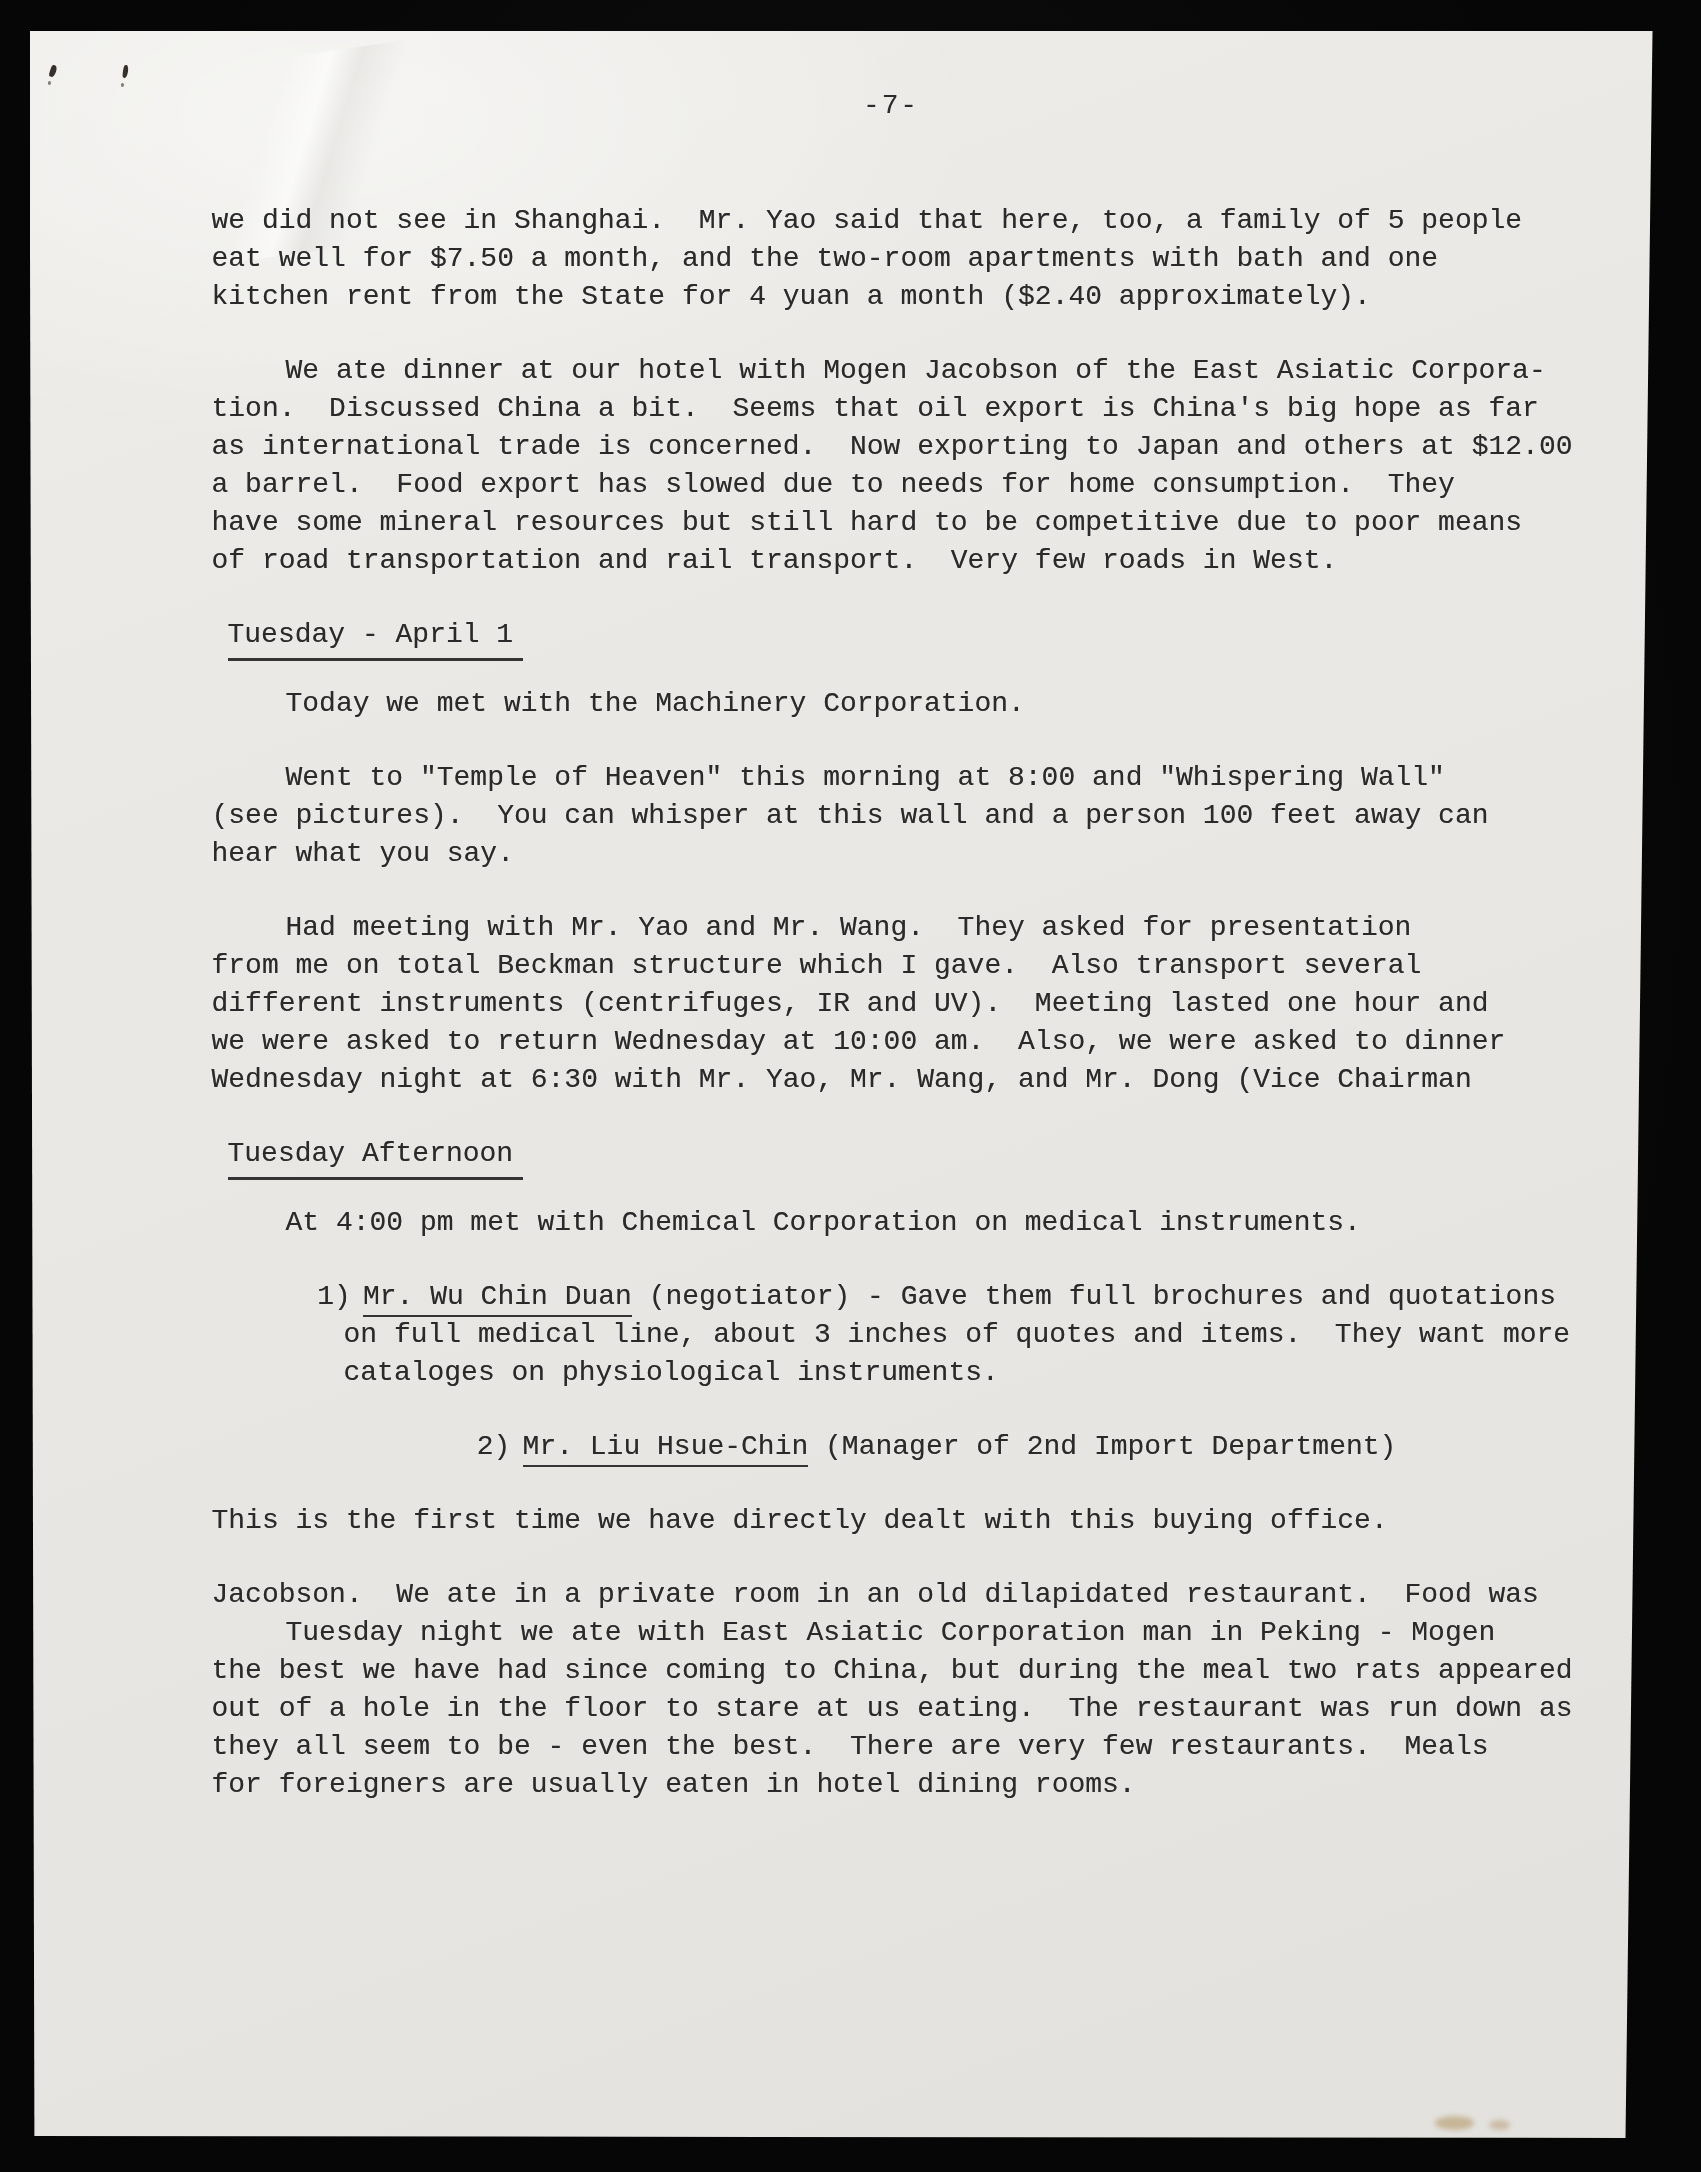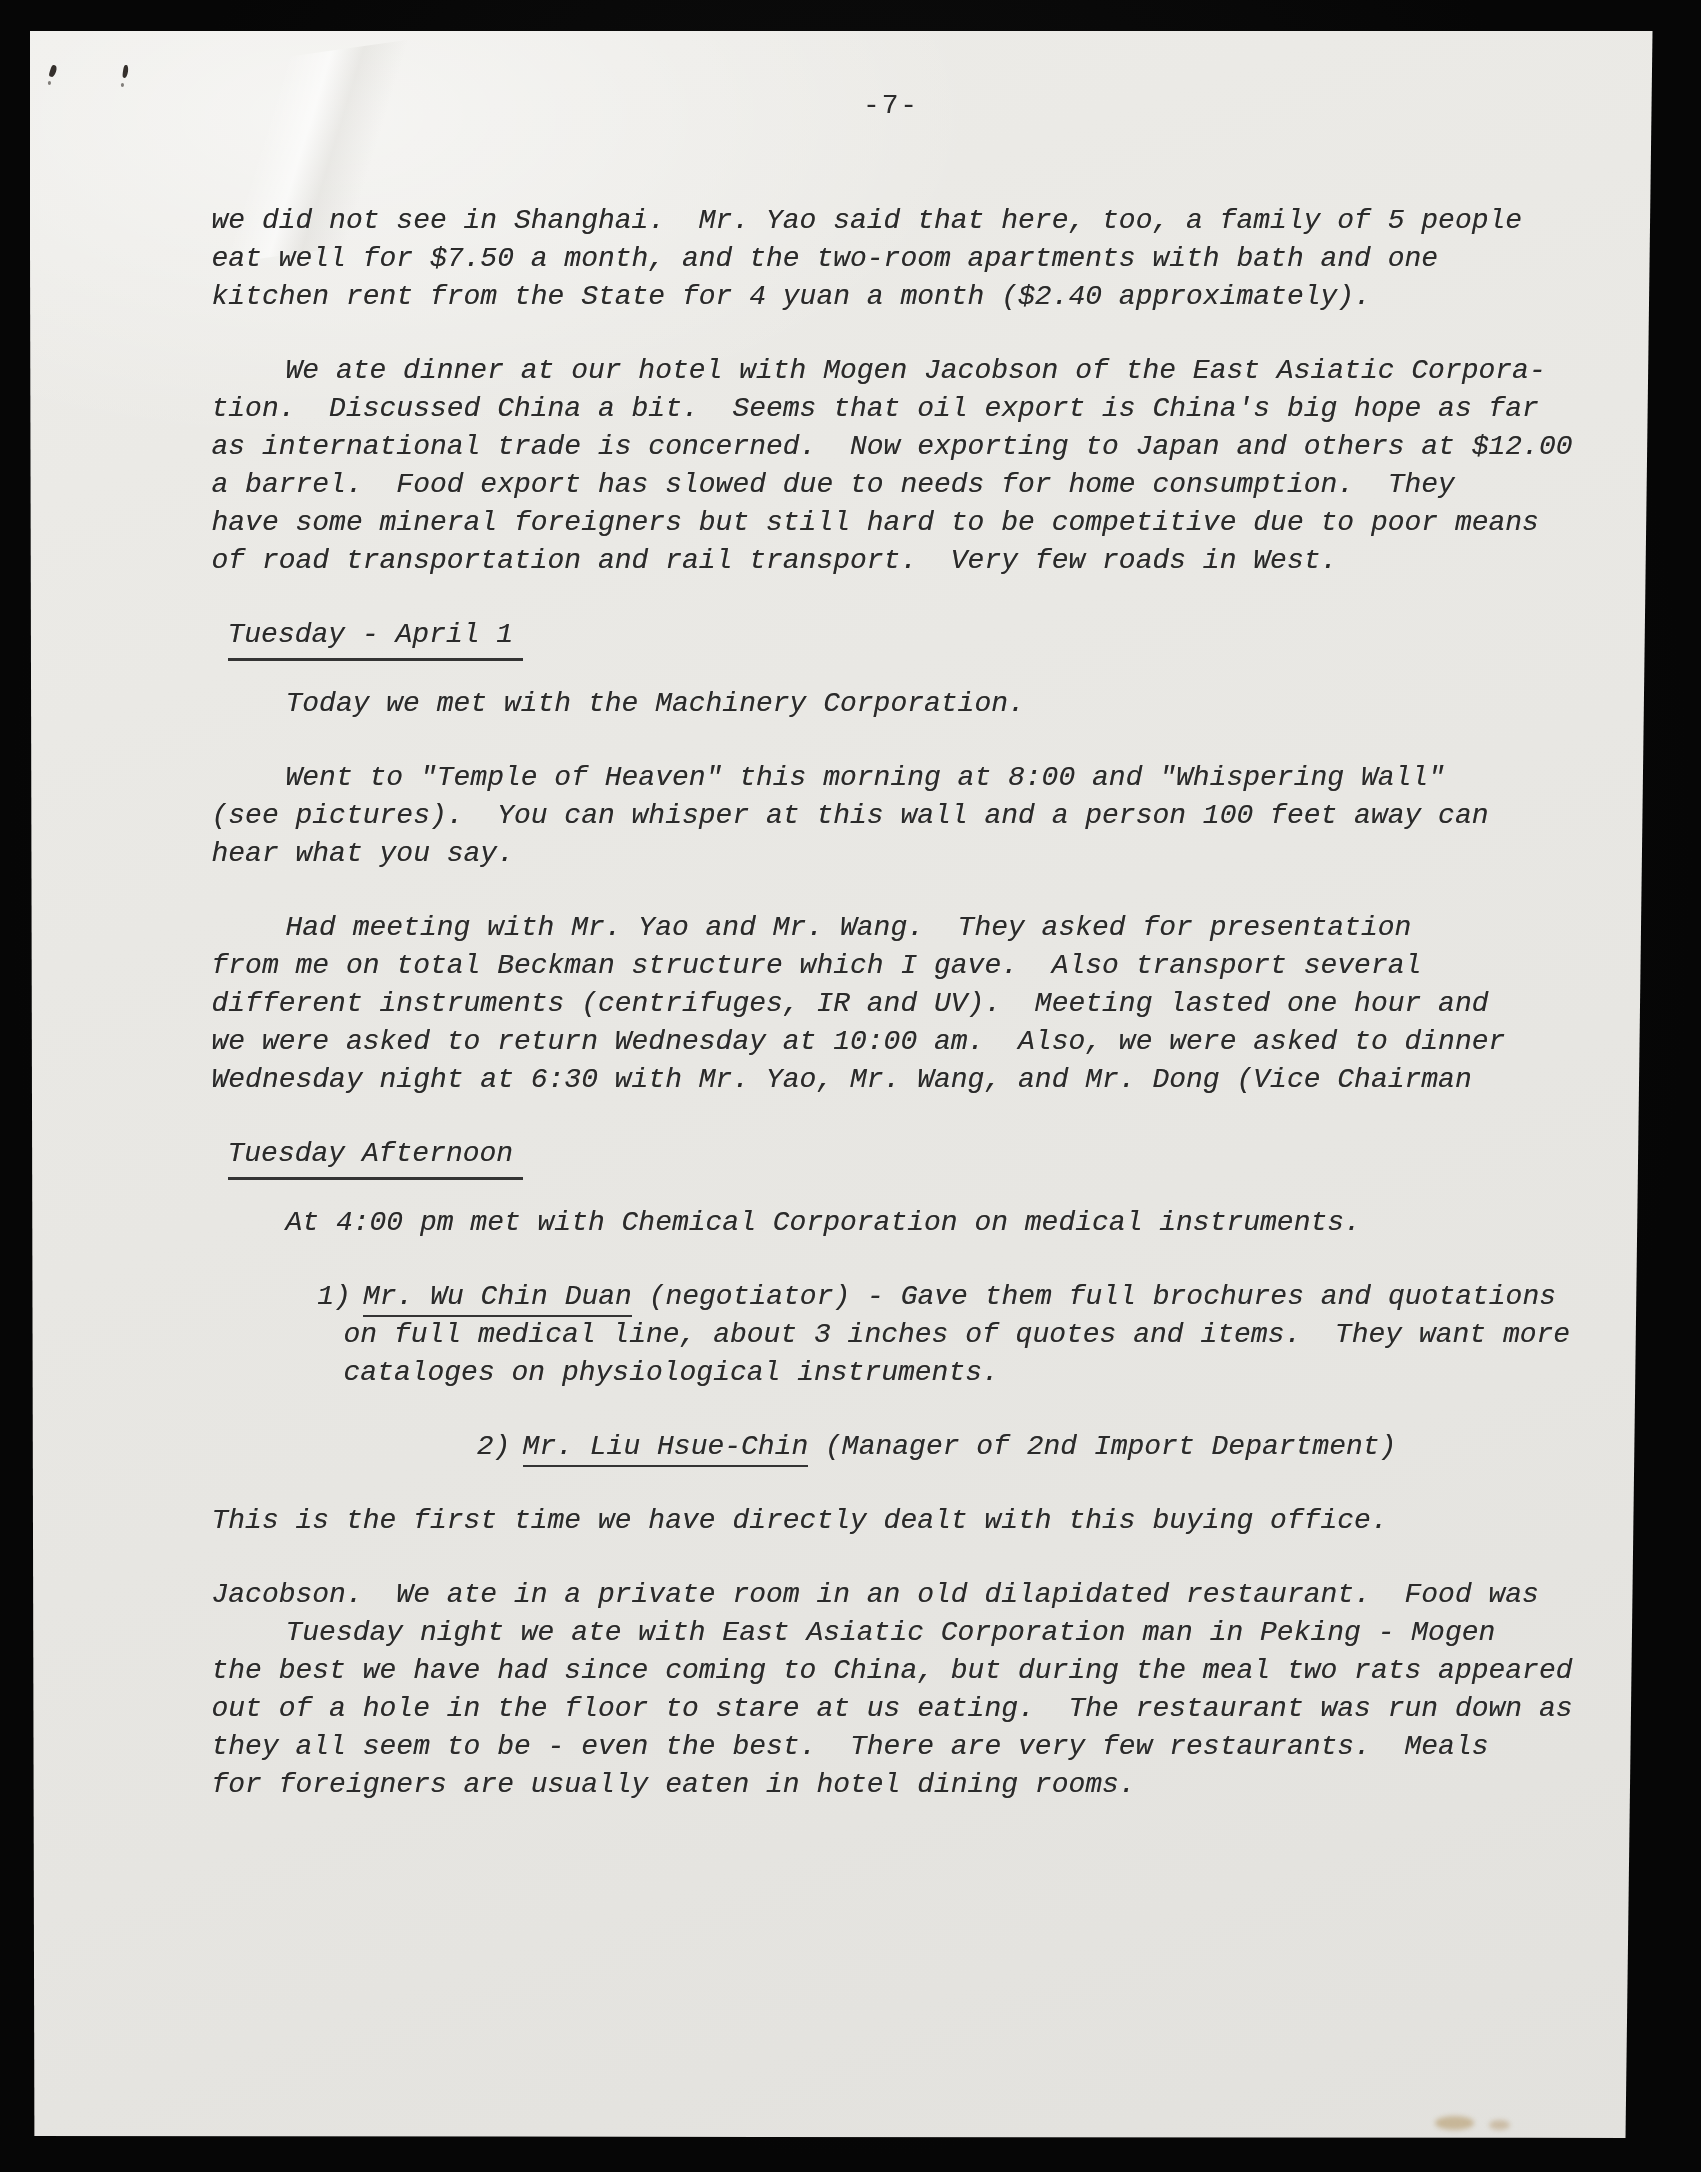--- a/index.html
+++ b/index.html
@@ -52,21 +52,20 @@
     color: #2c2c2c;
   }
   .doc-body {
     position: absolute;
     left: 182px;
     top: 171px;
     width: 1364px;
     font-size: 28px;
     color: #2a2a2a;
     text-shadow: 0 0 0.6px rgba(45,45,45,0.45);
-    font-style: italic;
   }
   .block { margin-bottom: 36px; }
   .heading-block { margin-bottom: 31px; margin-left: 16px; }
   .line {
     height: 38px;
     line-height: 38px;
     white-space: pre;
   }
   .line span { white-space: pre; }
   .indent { padding-left: 74px; }
@@ -122,21 +121,21 @@
       <div class="line">we did not see in Shanghai.  Mr. Yao said that here, too, a family of 5 people</div>
       <div class="line">eat well for $7.50 a month, and the two-room apartments with bath and one</div>
       <div class="line">kitchen rent from the State for 4 yuan a month ($2.40 approximately).</div>
     </div>
 
     <div class="block">
       <div class="line indent">We ate dinner at our hotel with Mogen Jacobson of the East Asiatic Corpora-</div>
       <div class="line">tion.  Discussed China a bit.  Seems that oil export is China's big hope as far</div>
       <div class="line">as international trade is concerned.  Now exporting to Japan and others at $12.00</div>
       <div class="line">a barrel.  Food export has slowed due to needs for home consumption.  They</div>
-      <div class="line">have some mineral foreigners but still hard to be competitive due to poor means</div>
+      <div class="line">have some mineral resources but still hard to be competitive due to poor means</div>
       <div class="line">of road transportation and rail transport.  Very few roads in West.</div>
     </div>
 
     <div class="block heading-block">
       <div class="line"><span class="heading-text">Tuesday - April 1</span></div>
     </div>
 
     <div class="block">
       <div class="line indent">Today we met with the Machinery Corporation.</div>
     </div>

